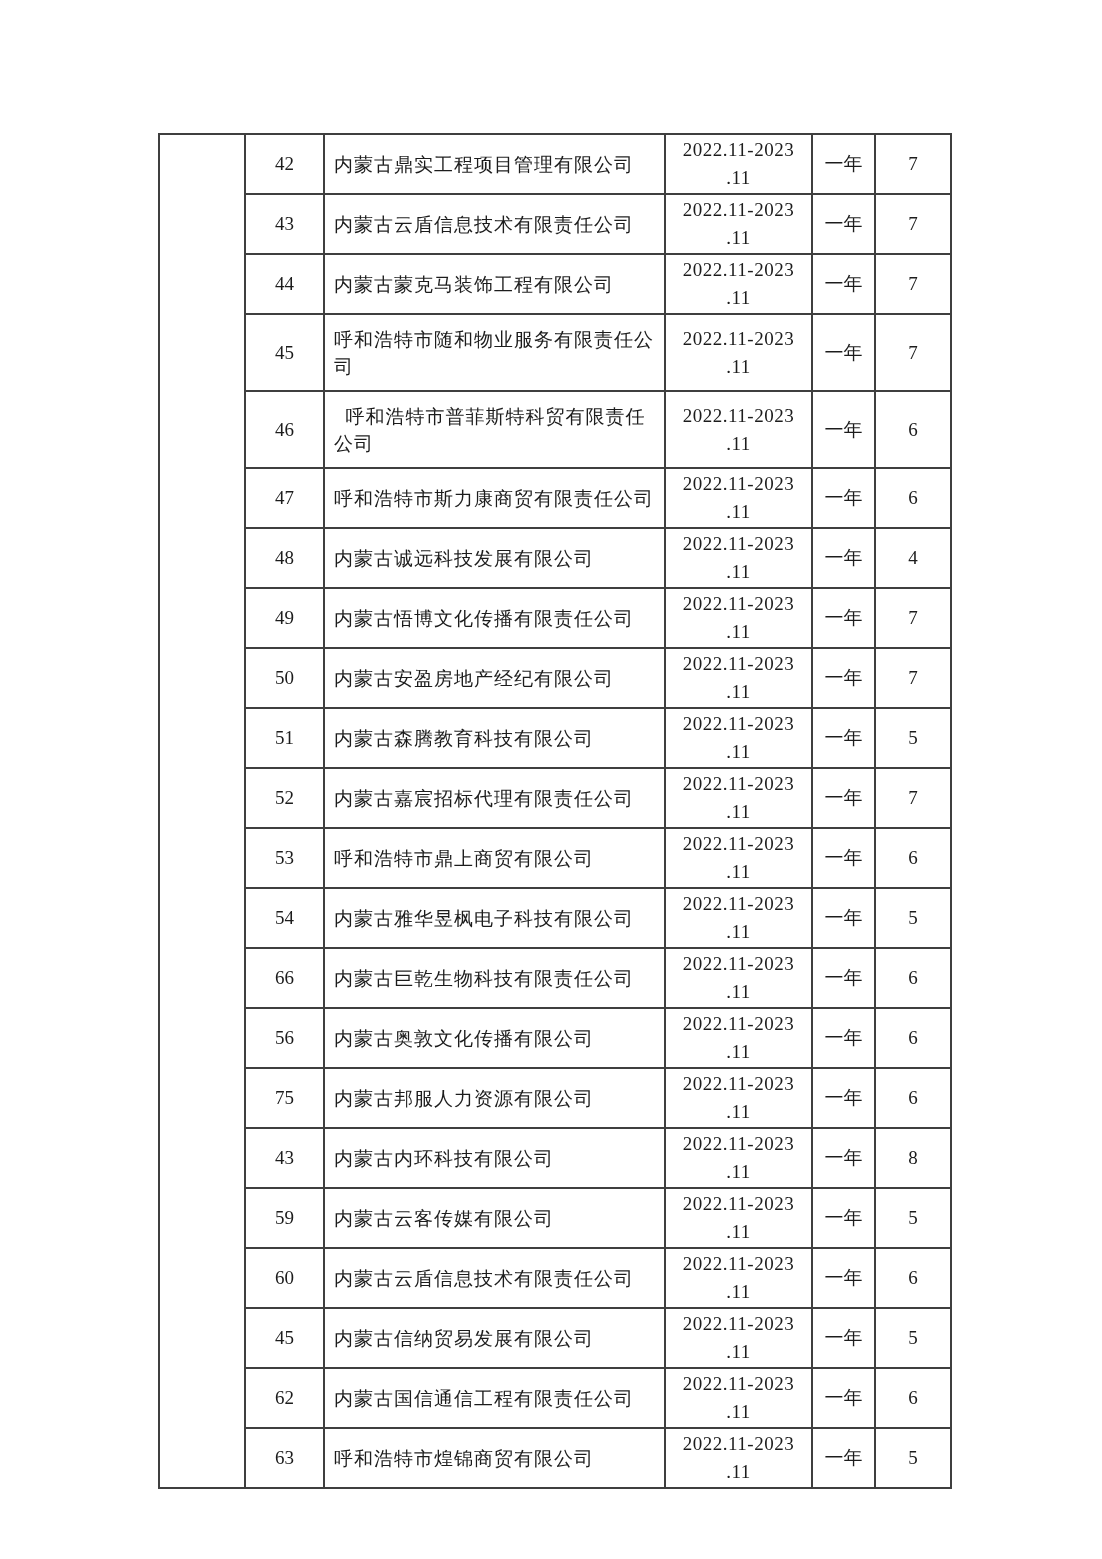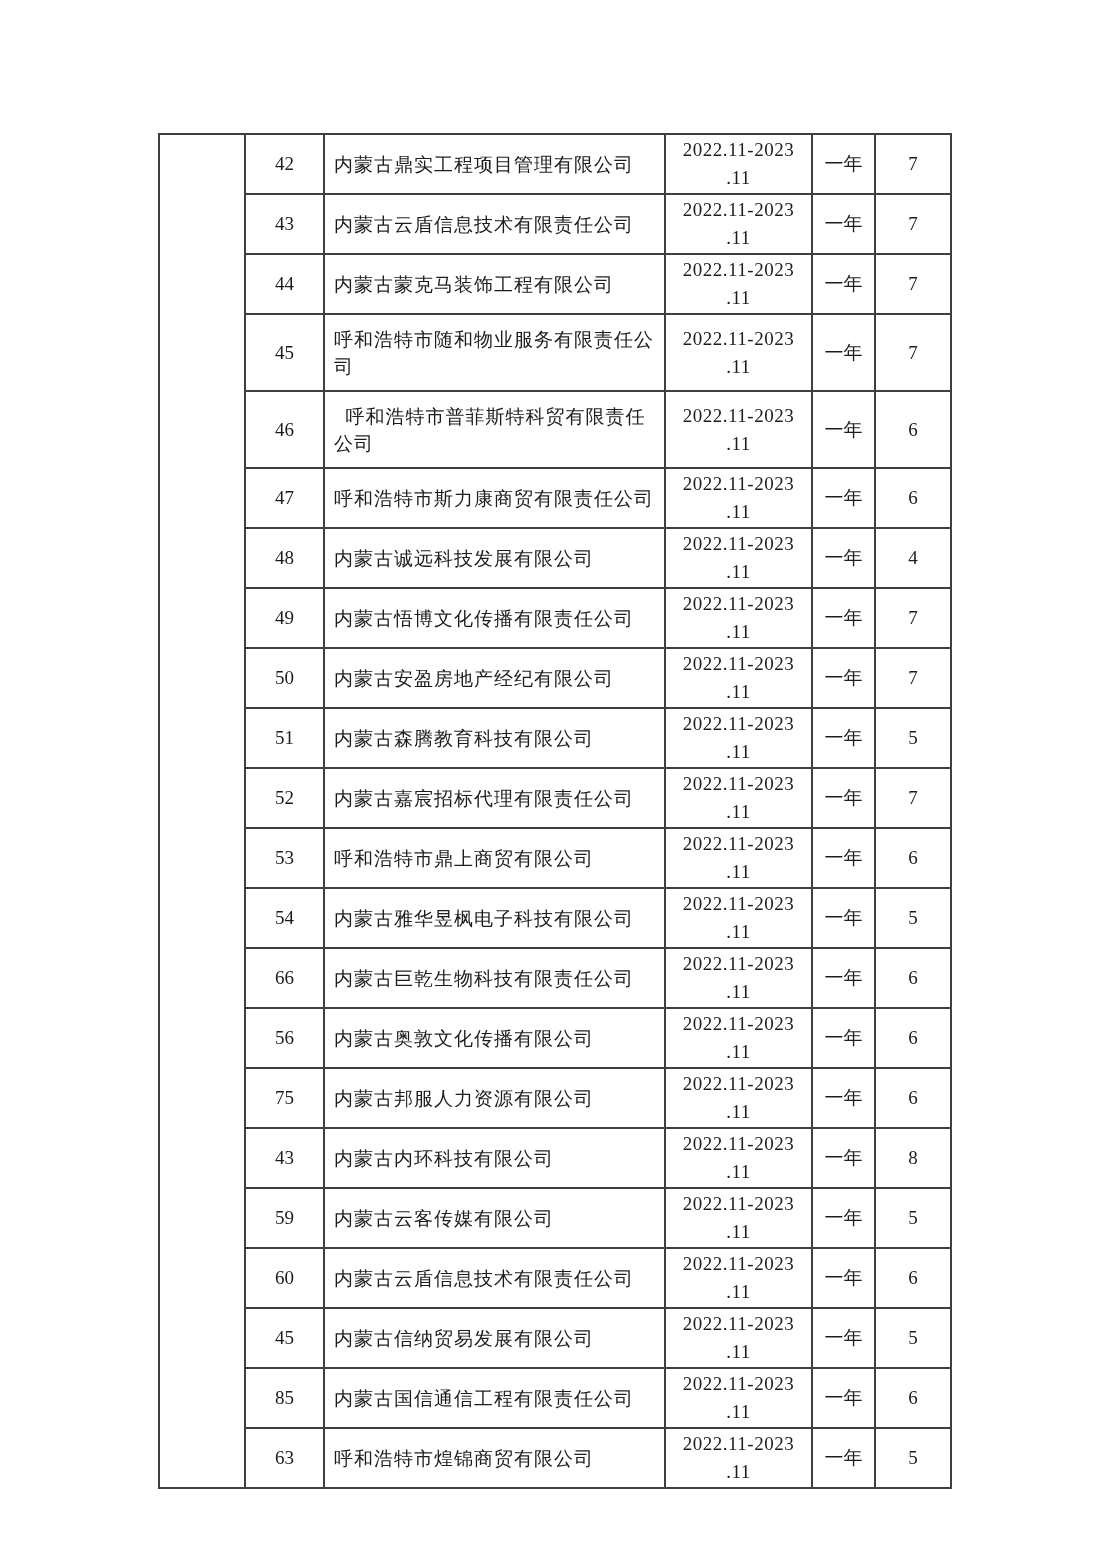--- a/index.html
+++ b/index.html
@@ -285,21 +285,21 @@
     <td class="c-name">内蒙古信纳贸易发展有限公司</td>
     <td class="c-date">
       <div class="date-line">2022.11-2023</div>
       <div class="date-line">.11</div>
     </td>
     <td class="c-term">一年</td>
     <td class="c-count">5</td>
   </tr>
 
   <tr class="data-row">
-    <td class="c-no">85</td>
+    <td class="c-no">62</td>
     <td class="c-name">内蒙古国信通信工程有限责任公司</td>
     <td class="c-date">
       <div class="date-line">2022.11-2023</div>
       <div class="date-line">.11</div>
     </td>
     <td class="c-term">一年</td>
     <td class="c-count">6</td>
   </tr>
 
   <tr class="data-row">

